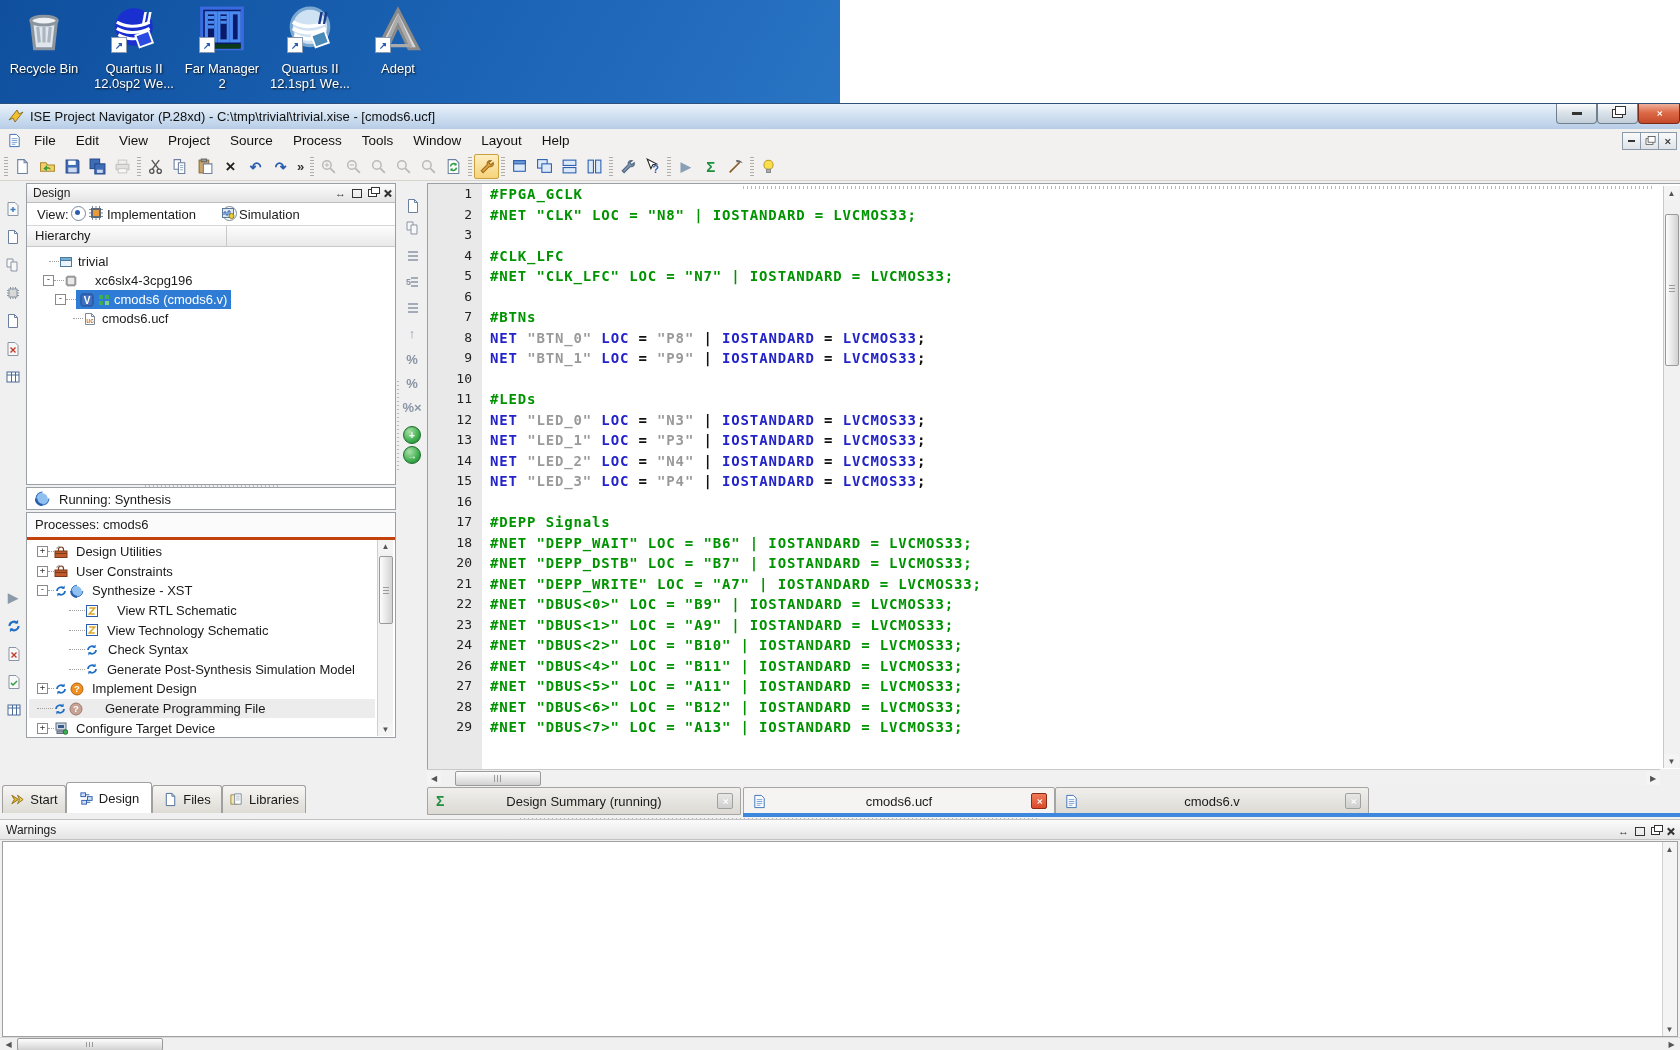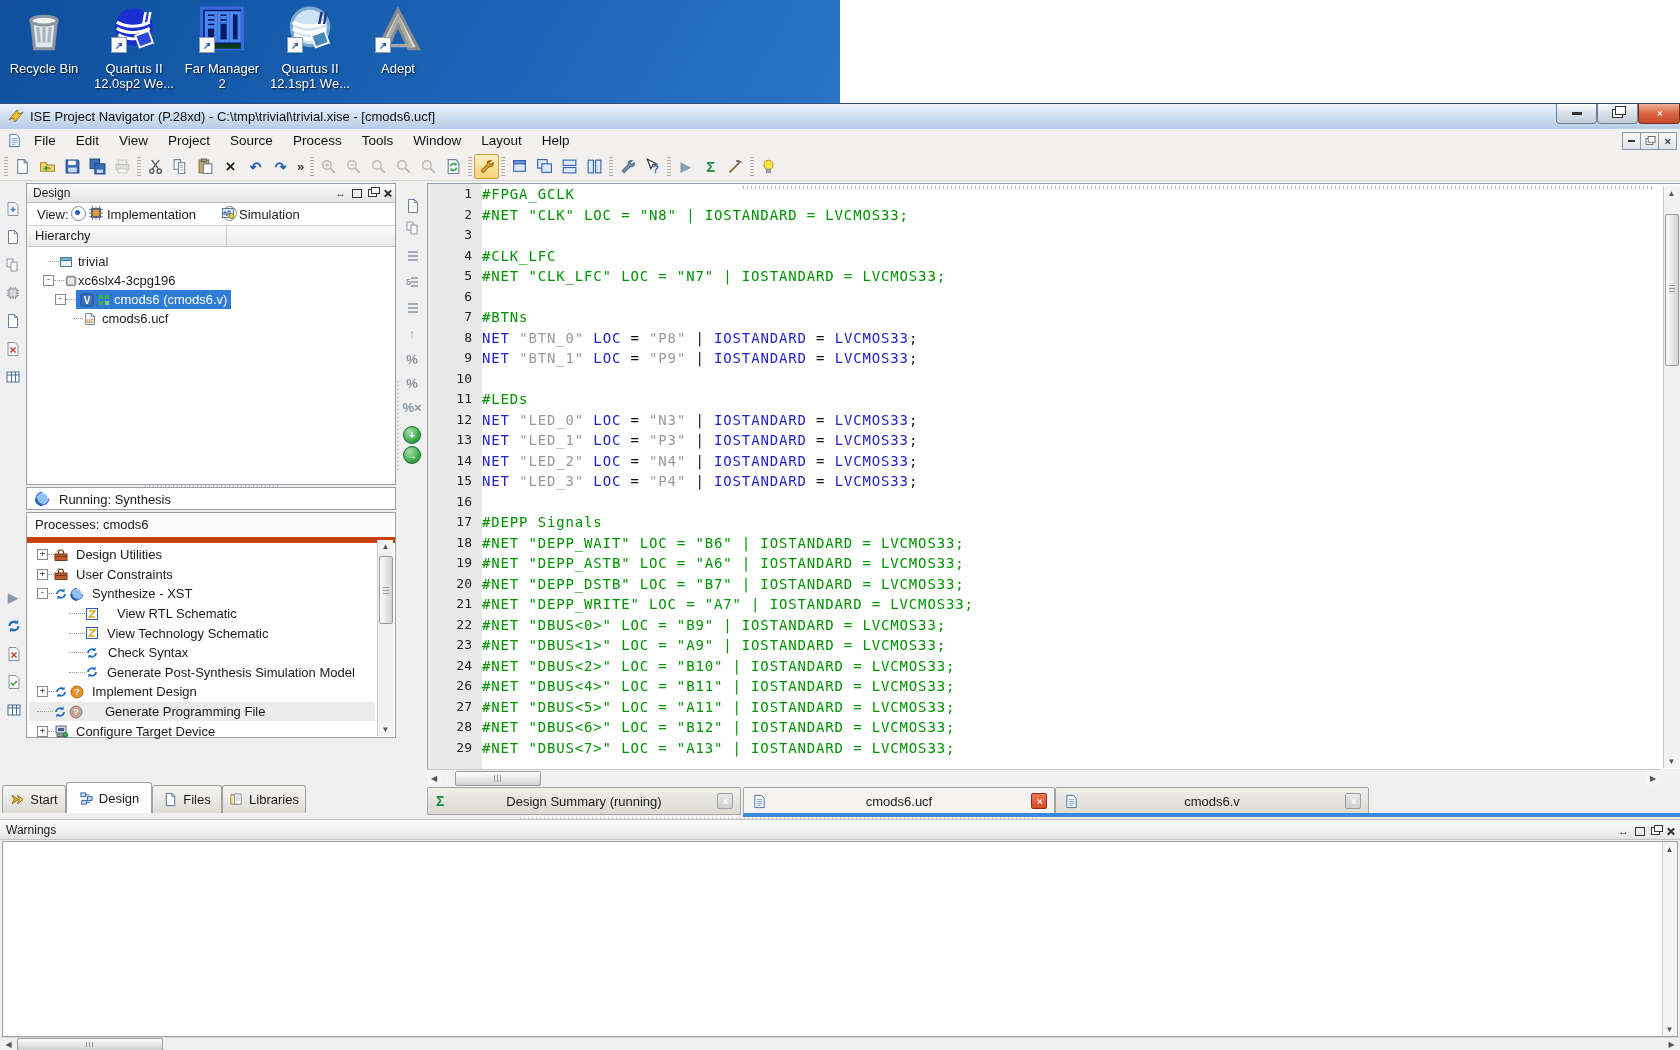--- a/index.html
+++ b/index.html
@@ -95,21 +95,21 @@
   .close.gray{background:linear-gradient(#e8e8e8,#cfcfcf);border:1px solid #a0a0a0;}
   .close.red{background:linear-gradient(#ef7a5a,#d94a2a);border:1px solid #8a2a14;}
   .close .g-x{transform:scale(.55);}
   
   #editor{left:427px;top:79px;width:1253px;height:586px;background:#fff;
     border-left:1px solid #9aa0a6;border-top:1px solid #9aa0a6;box-sizing:border-box;overflow:hidden;}
   #gutter{position:absolute;left:0;top:0;width:54px;height:586px;background:#e9e9e9;}
   #code-lines{position:absolute;left:0;top:2px;width:1225px;height:582px;overflow:hidden;}
   .cl{height:20.5px;display:flex;font-family:"DejaVu Sans Mono",monospace;}
   .cl .num{width:44px;padding-right:10px;text-align:right;font-size:13px;color:#222;flex:none;}
-  .cl .txt{font-size:14px;font-weight:normal;letter-spacing:.85px;white-space:pre;}
+  .cl .txt{padding-left:8px;font-size:14px;font-weight:bold;letter-spacing:.85px;white-space:pre;}
   .tok-c{color:#009300;} .tok-k{color:#2323c8;} .tok-s{color:#9a9a9a;} .tok-p{color:#111;}
   .dots-h{background:repeating-linear-gradient(90deg,#b9b9b9 0 1px,transparent 1px 4px);height:3px;}
   .dots-v{background:repeating-linear-gradient(#b9b9b9 0 1px,transparent 1px 4px);width:3px;}
   
   .strip-icon{position:absolute;width:20px;height:20px;display:flex;align-items:center;justify-content:center;}
   .strip-icon svg{width:16px;height:16px;}
   .greenball{width:16px;height:16px;border-radius:50%;color:#fff;font-size:10px;font-weight:bold;
     display:flex;align-items:center;justify-content:center;
     background:radial-gradient(circle at 35% 30%,#a9e0a9,#3fae4f 60%,#1e7a2e);border:1px solid #1a6a28;}
   #warn-header{left:0;top:715px;width:1680px;height:21px;background:linear-gradient(#fbfbfb,#e5e5e5);
@@ -508,21 +508,21 @@
             <span style="margin-left: 5px;">trivial</span>
           </div>
           <div class="tree-row" style="top: 24px; left: 0px; right: 0px;">
             <span style="width: 16px; flex: 0 0 auto;"></span>
             <span class="expander">-</span>
             <span class="stub"></span>
             <span style="display: inline-block; width: 14px; height: 14px; flex: 0 0 auto;"><svg viewBox="0 0 14 14" width="100%" height="100%">
                 <rect x="3" y="3" width="8" height="8" fill="#e8e8e8" stroke="#777"></rect>
                 <path d="M4 1.5v1.5M6 1.5v1.5M8 1.5v1.5M10 1.5v1.5M4 11v1.5M6 11v1.5M8 11v1.5M10 11v1.5M1.5 4h1.5M1.5 6h1.5M1.5 8h1.5M1.5 10h1.5M11 4h1.5M11 6h1.5M11 8h1.5M11 10h1.5" stroke="#777"></path>
               </svg></span>
-            <span style="margin-left: 0;">xc6slx4-3cpg196</span>
+            <span style="margin-left: 17px;">xc6slx4-3cpg196</span>
           </div>
           <div class="tree-row" style="top: 43px; left: 0px; right: 0px;">
             <span style="width: 28px; flex: 0 0 auto;"></span>
             <span class="expander">-</span>
             <span class="stub"></span>
             <span class="sel-row">
               <span style="display: inline-block; width: 14px; height: 14px; flex: 0 0 auto;"><svg viewBox="0 0 14 14" width="100%" height="100%">
                   <rect x="1" y="1" width="12" height="12" rx="2" fill="#3f6fbf" stroke="#27498a"></rect>
                   <text x="7" y="11" text-anchor="middle" font-size="10" font-weight="bold" fill="#fff">V</text>
                 </svg></span>
@@ -554,21 +554,21 @@
     <div class="ab panel" id="status-row" style="left:26px;top:383px;width:370px;height:23px;box-sizing:border-box;">
       <span class="ab" style="left:8px;top:3px;width:15px;height:15px;"><svg viewBox="0 0 14 14" width="15" height="15">
             <circle cx="7" cy="7" r="6" fill="#8fc0ef" stroke="#3a77c2"></circle>
             <path d="M7 1a6 6 0 0 1 6 6" stroke="#fff" stroke-width="2.4" fill="none"></path>
             <path d="M7 13a6 6 0 0 1-6-6" stroke="#2a5fae" stroke-width="2.4" fill="none"></path>
           </svg></span>
       <span class="ab" style="left:32px;top:4px;">Running: Synthesis</span>
     </div>
 
     <div class="ab panel" id="processes-panel" style="left:26px;top:408px;width:370px;height:226px;box-sizing:border-box;">
-      <div style="height:24px;background:#fbfbfb;border-bottom:6px solid #c2410c;position:relative;">
+      <div style="height:24px;background:#fbfbfb;border-bottom:3px solid #c2410c;position:relative;">
         <span class="ab" style="left:8px;top:4px;">Processes: cmods6</span>
       </div>
       <div id="process-tree" style="position:relative;height:199px;">
           <div class="proc-row" style="top: 2px; left: 2px; width: 346px;">
             <span style="width: 8px; flex: 0 0 auto;"></span>
             <span class="expander">+</span>
             <span class="stub" style="width: 6px;"></span>
             <span style="display: inline-block; width: 14px; height: 14px; flex: 0 0 auto; margin-right: 2px;"><svg viewBox="0 0 14 14" width="100%" height="100%">
                 <rect x="1" y="6" width="12" height="6.5" fill="#c05a2a" stroke="#7a3a1a"></rect>
                 <path d="M4.5 6V4.5a2.5 2.5 0 0 1 5 0V6" fill="none" stroke="#7a3a1a" stroke-width="1.2"></path>
@@ -853,24 +853,20 @@
             <span class="num">16</span>
             <span class="txt"></span>
           </div>
           <div class="cl">
             <span class="num">17</span>
             <span class="txt"><span class="tok-c">#DEPP Signals</span></span>
           </div>
           <div class="cl">
             <span class="num">18</span>
             <span class="txt"><span class="tok-c">#NET "DEPP_WAIT" LOC = "B6" | IOSTANDARD = LVCMOS33;</span></span>
-          </div>
-          <div class="cl">
-            <span class="num">19</span>
-            <span class="txt"><span class="tok-c">#NET "DEPP_ASTB" LOC = "A6" | IOSTANDARD = LVCMOS33;</span></span>
           </div>
           <div class="cl">
             <span class="num">20</span>
             <span class="txt"><span class="tok-c">#NET "DEPP_DSTB" LOC = "B7" | IOSTANDARD = LVCMOS33;</span></span>
           </div>
           <div class="cl">
             <span class="num">21</span>
             <span class="txt"><span class="tok-c">#NET "DEPP_WRITE" LOC = "A7" | IOSTANDARD = LVCMOS33;</span></span>
           </div>
           <div class="cl">

